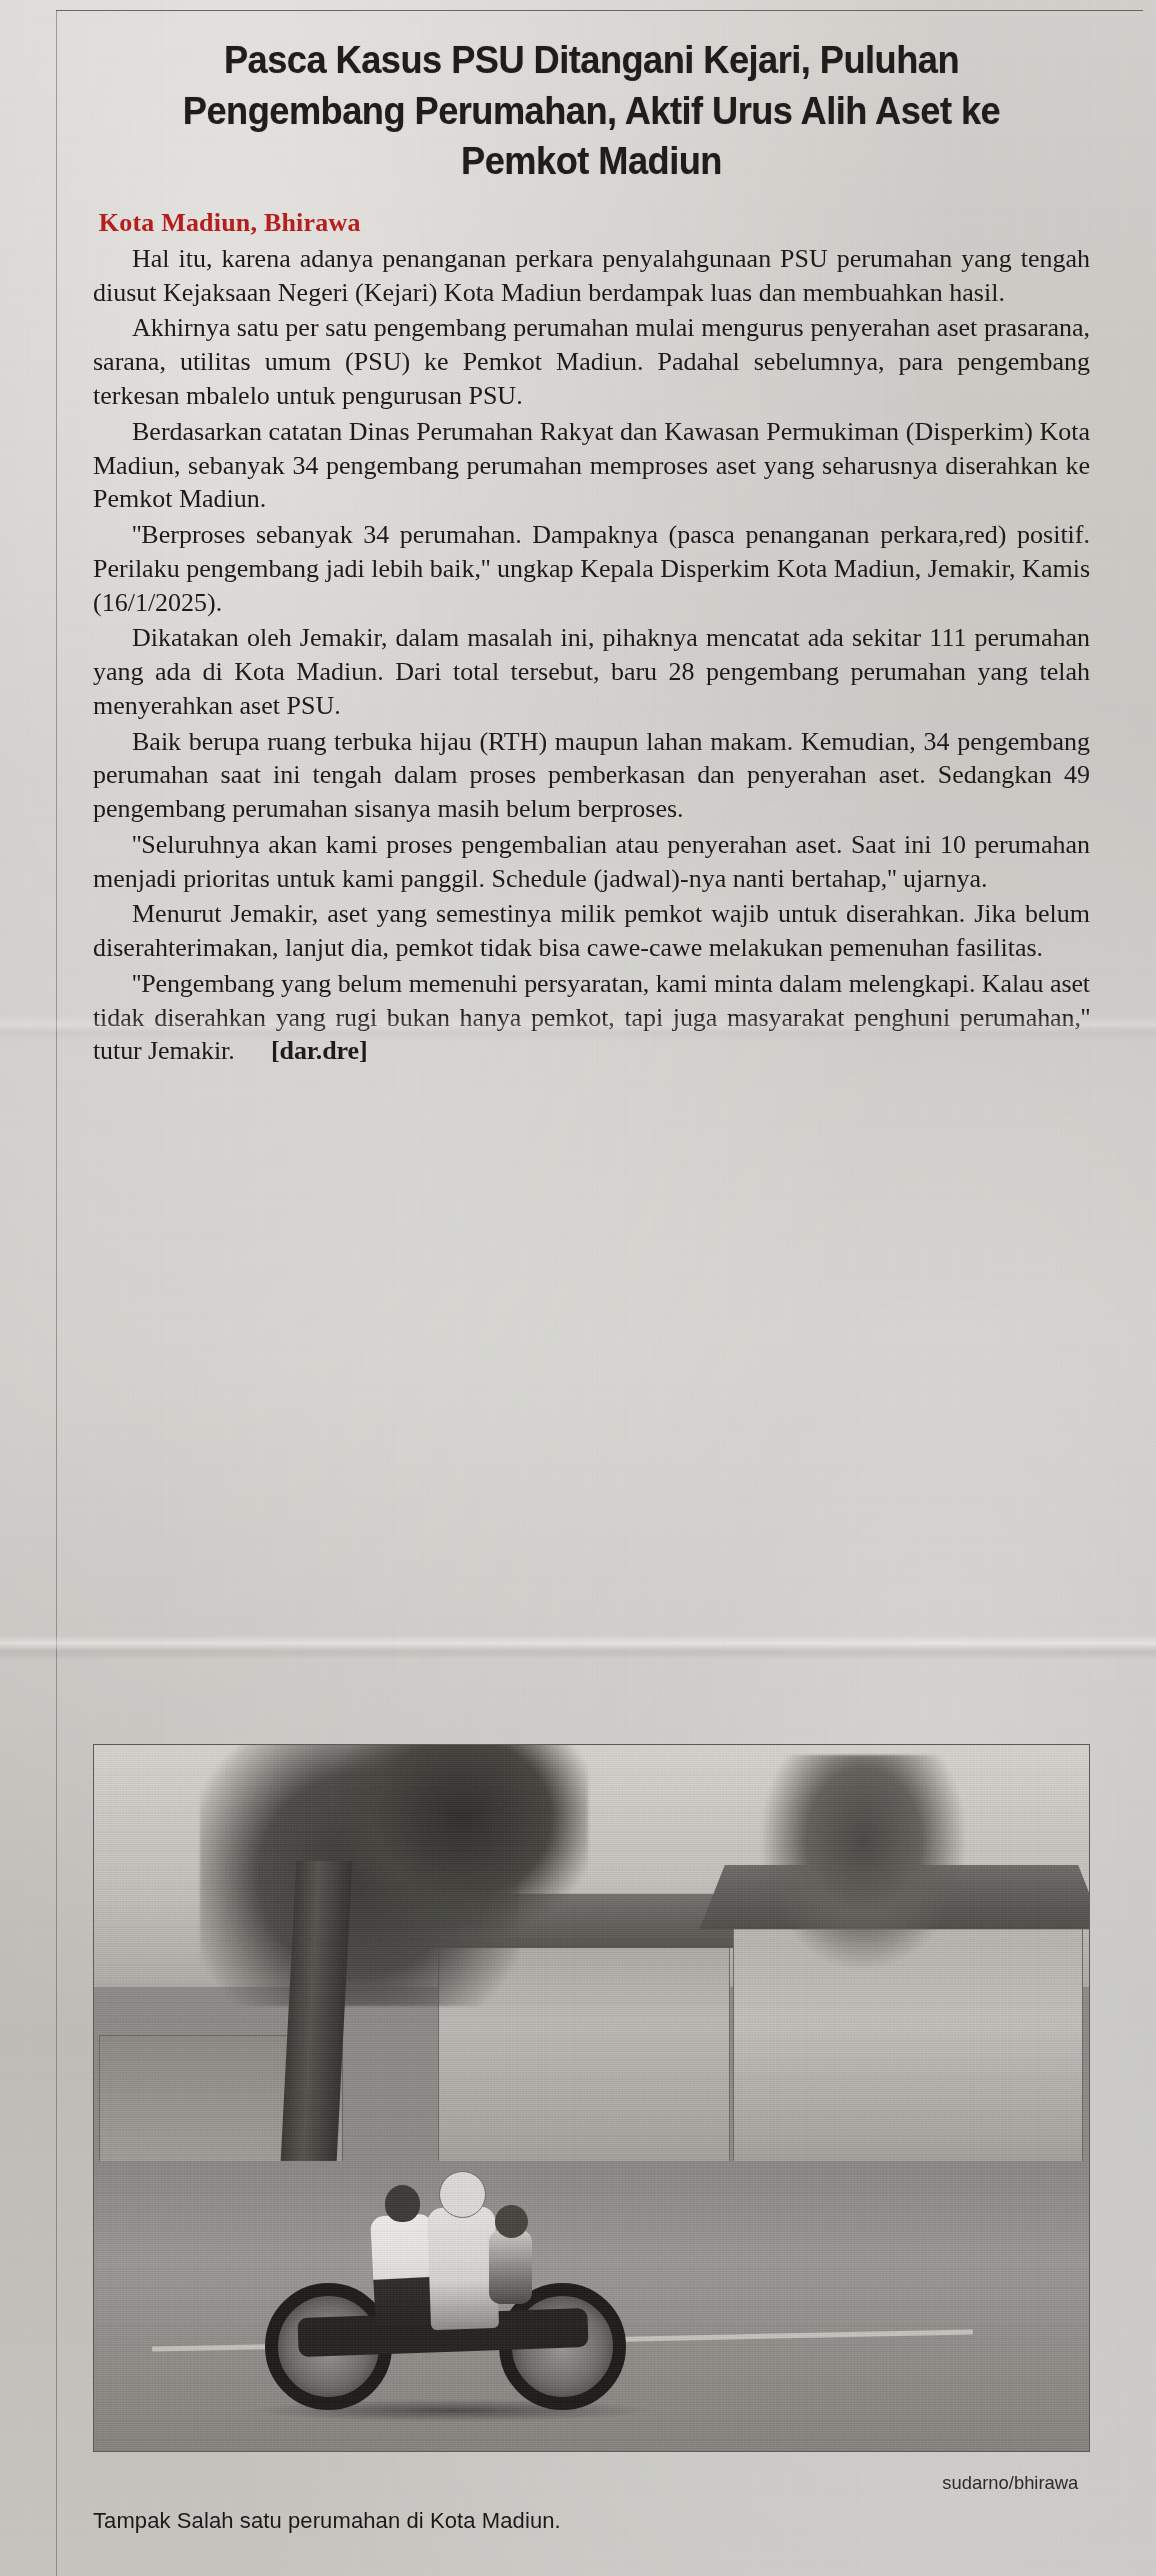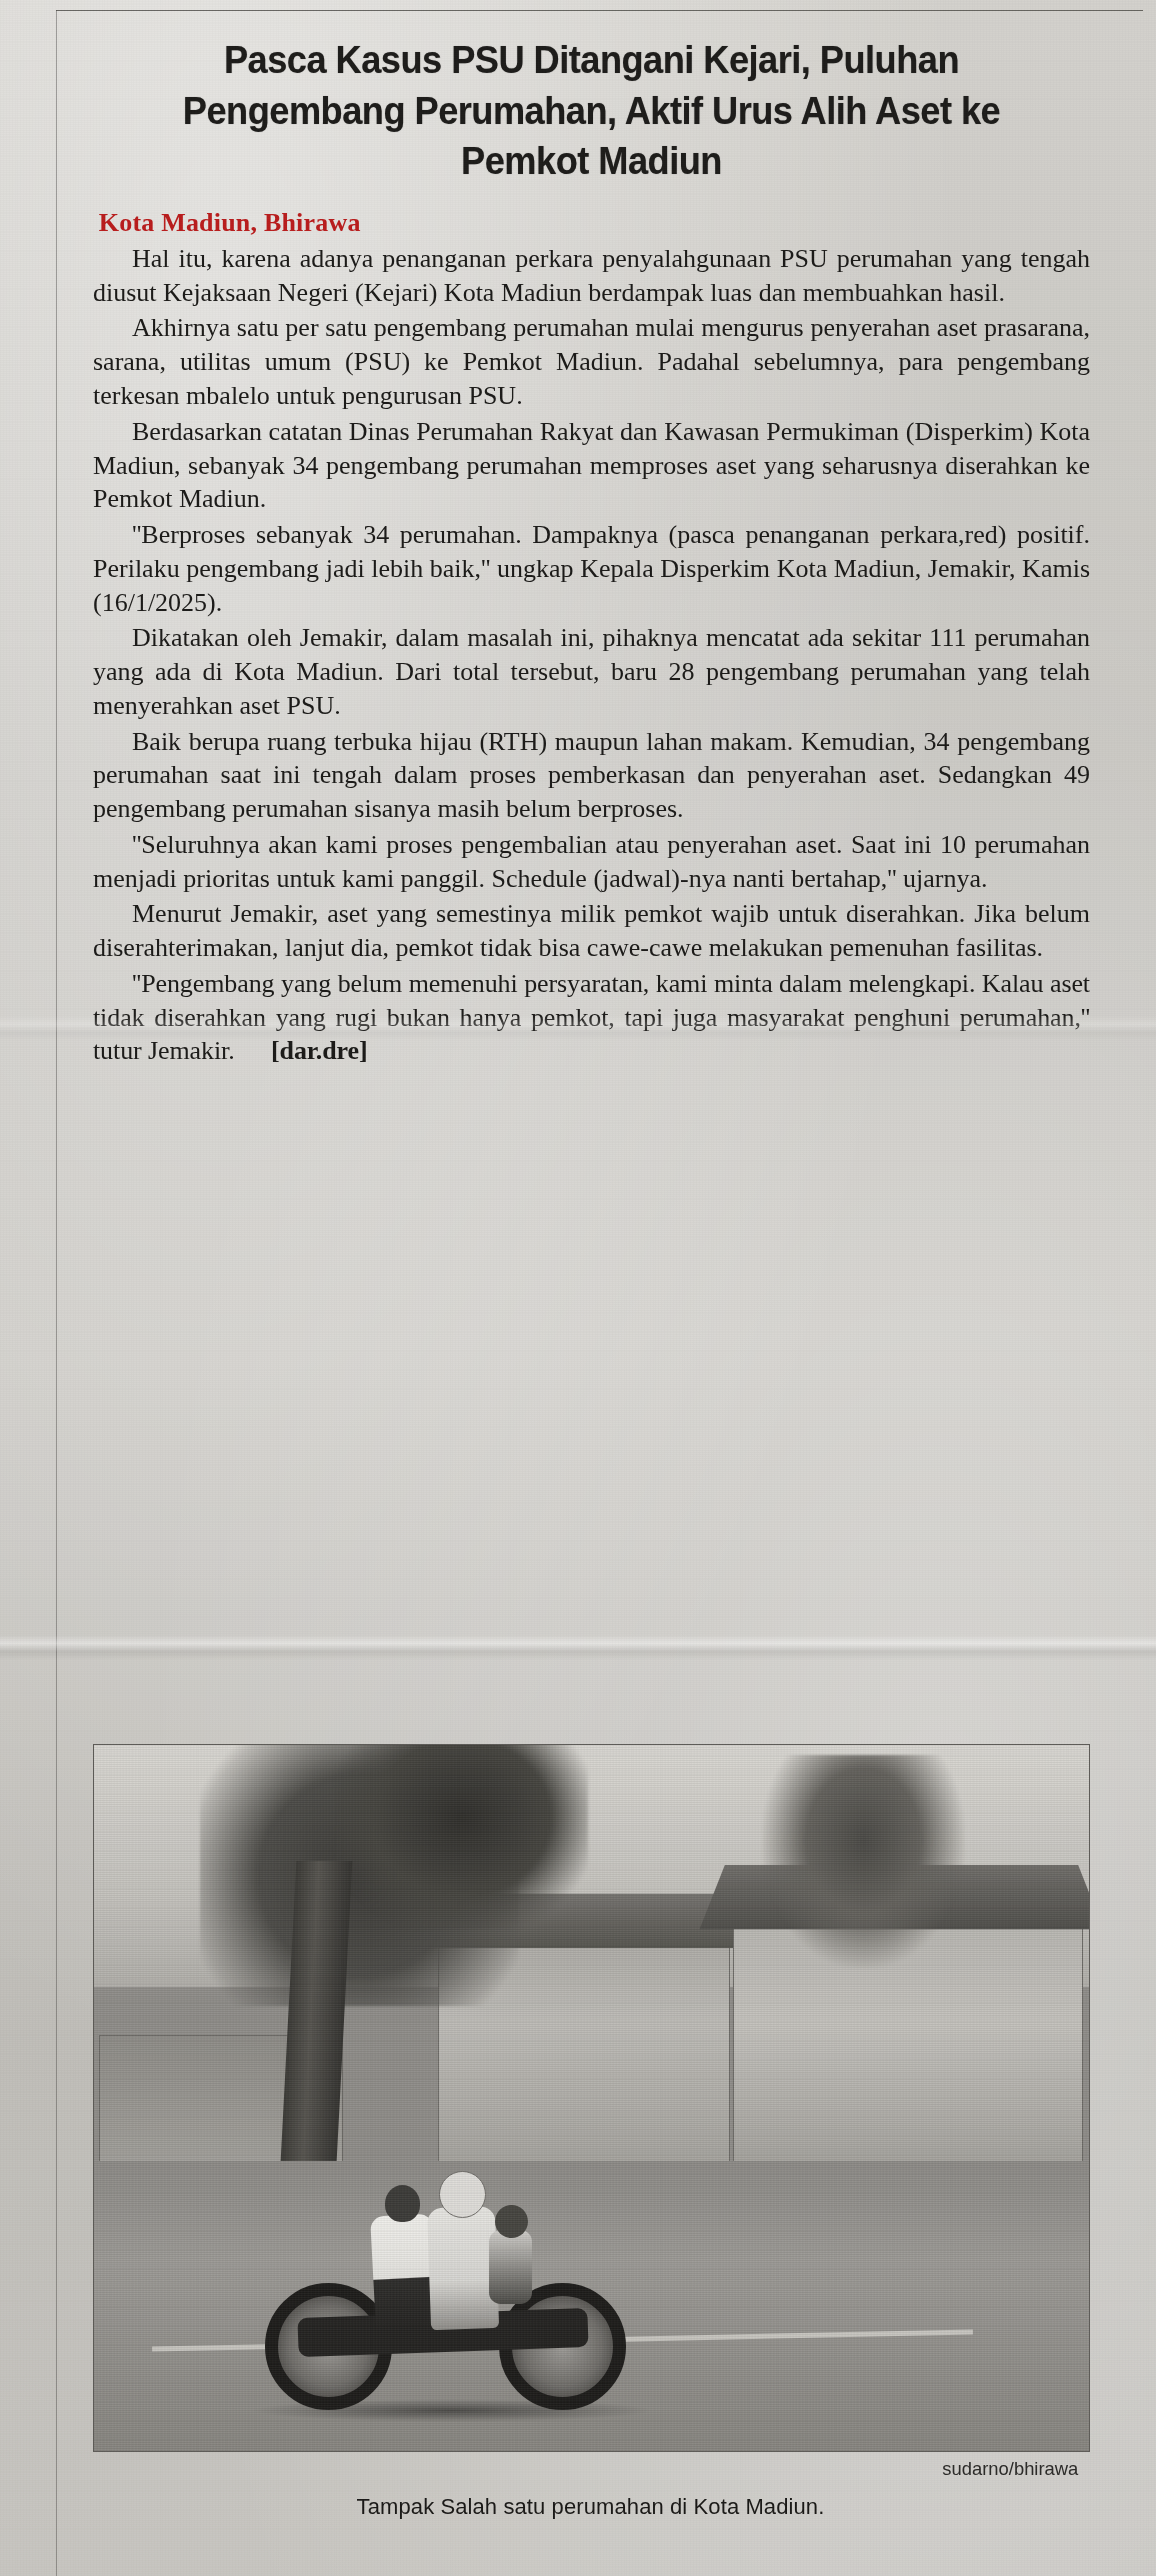--- a/index.html
+++ b/index.html
@@ -276,28 +276,27 @@
       repeating-linear-gradient(0deg, rgba(0,0,0,0.10) 0px, rgba(0,0,0,0.10) 1px, rgba(255,255,255,0.06) 1px, rgba(255,255,255,0.06) 1.9px),
       repeating-linear-gradient(90deg, rgba(0,0,0,0.06) 0px, rgba(0,0,0,0.06) 1px, rgba(255,255,255,0.05) 1px, rgba(255,255,255,0.05) 2.9px);
     pointer-events: none;
   }
 
   .credit {
     font-family: "Liberation Sans", sans-serif;
     font-size: 18.4px;
     color: #2b2a28;
     text-align: right;
-    margin-top: 6px;
+    margin-top: 20px;
     padding-right: 9.7px;
   }
   .caption {
     font-family: "Liberation Sans", sans-serif;
     font-size: 22px;
     color: #1a1917;
-    text-align: center;
     margin-top: 13.5px;
     letter-spacing: 0.1px;
   }
 </style>
 </head>
 <body>
 
 <div class="page">
   <div class="paper"></div>
 

